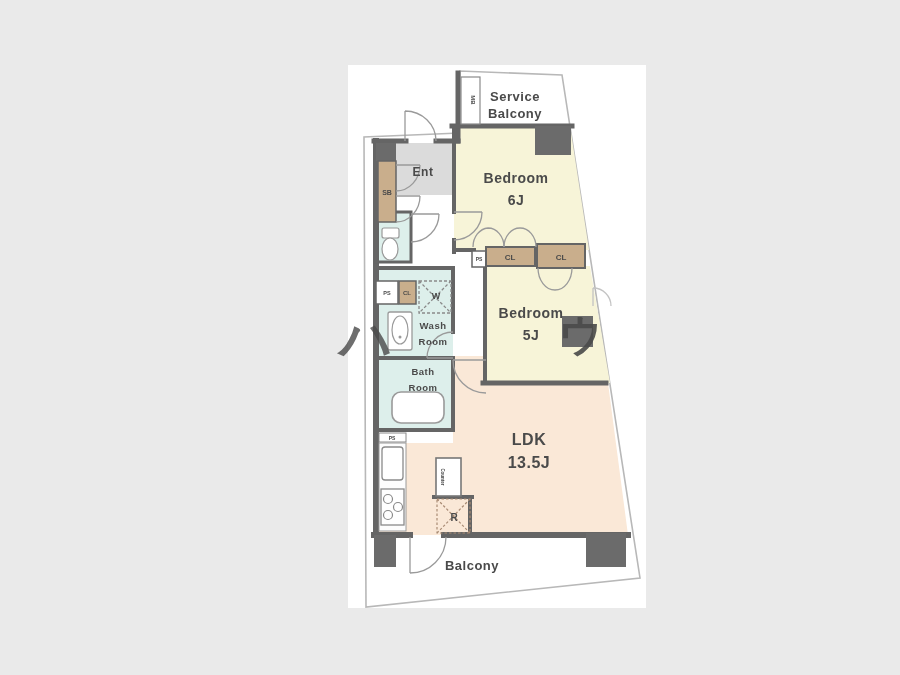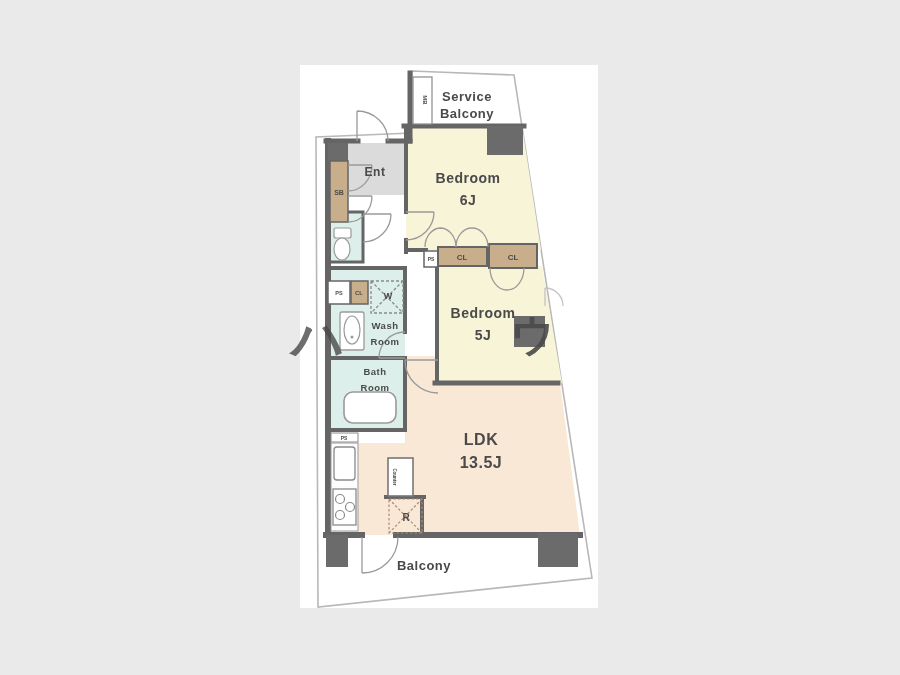--- a/index.html
+++ b/index.html
@@ -2,21 +2,21 @@
 <html><head>
 <meta charset="utf-8">
 <style>
   html,body{margin:0;padding:0;}
   body{
     width:900px;height:675px;
     background:#eaeaea;
     font-family:"Liberation Sans", sans-serif;
     overflow:hidden;
   }
-  .stage{position:relative;width:716px;height:675px;}
+  .stage{position:relative;width:716px;height:675px;margin-left:48px;}
   svg{position:absolute;top:0;left:0;}
   text{fill:#4a4a4a;}
   .room-label{font-weight:bold;letter-spacing:0.5px;}
   .tiny{font-weight:bold;}
 </style>
 </head>
 <body>
 
 <div class="stage">
 <svg width="900" height="675" viewBox="0 0 900 675">

